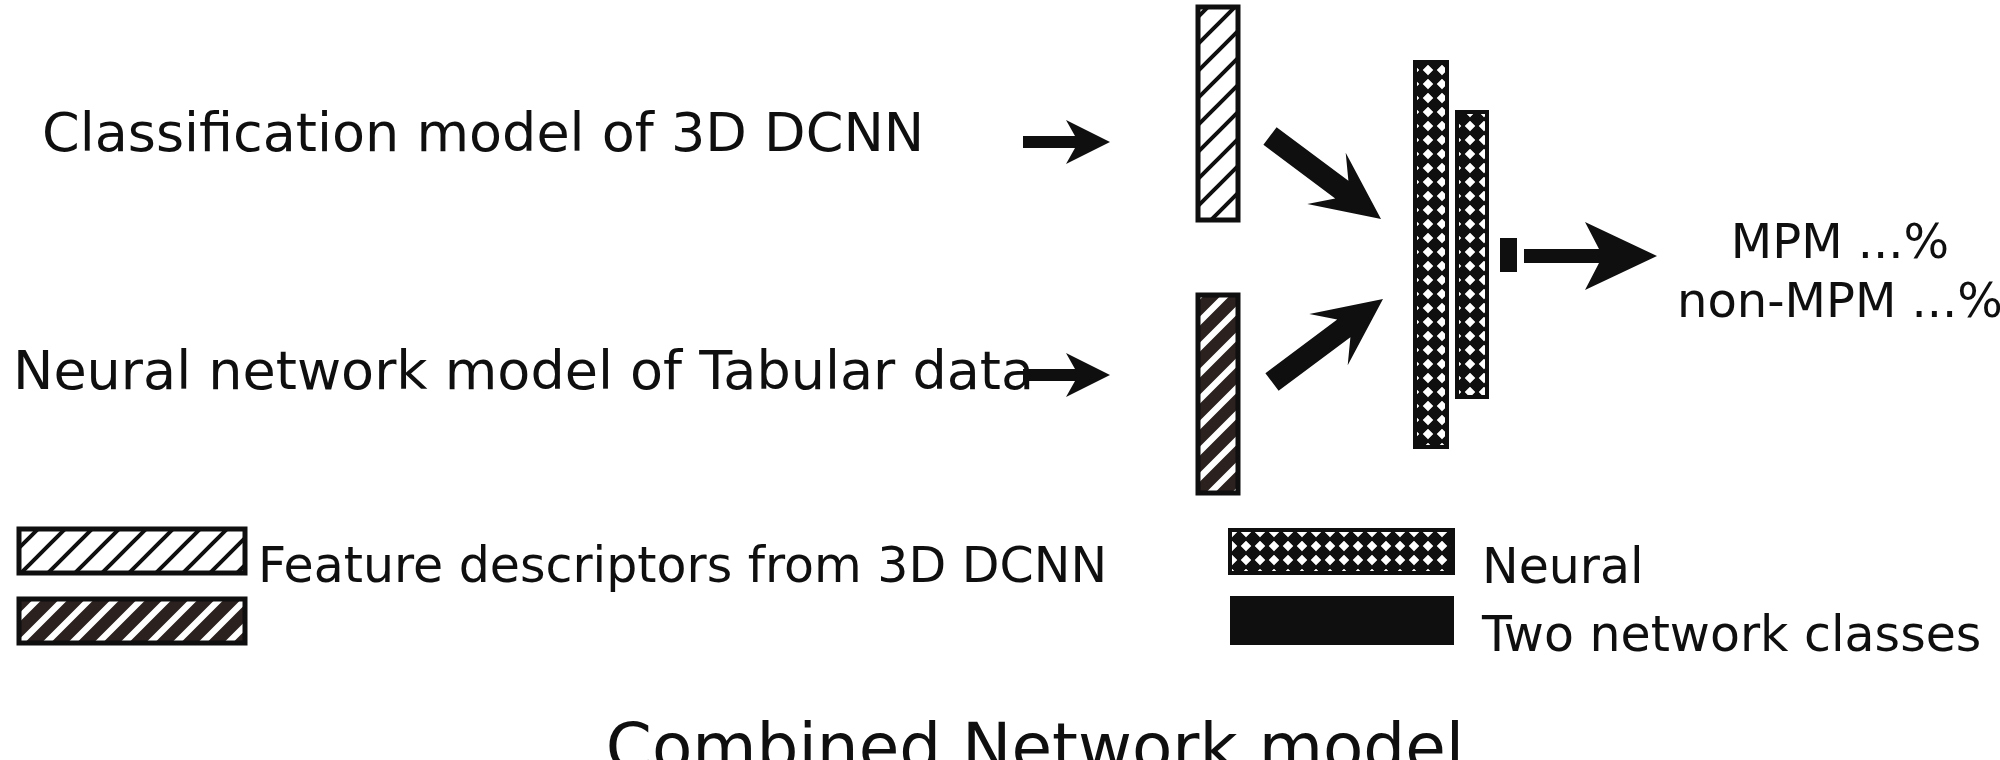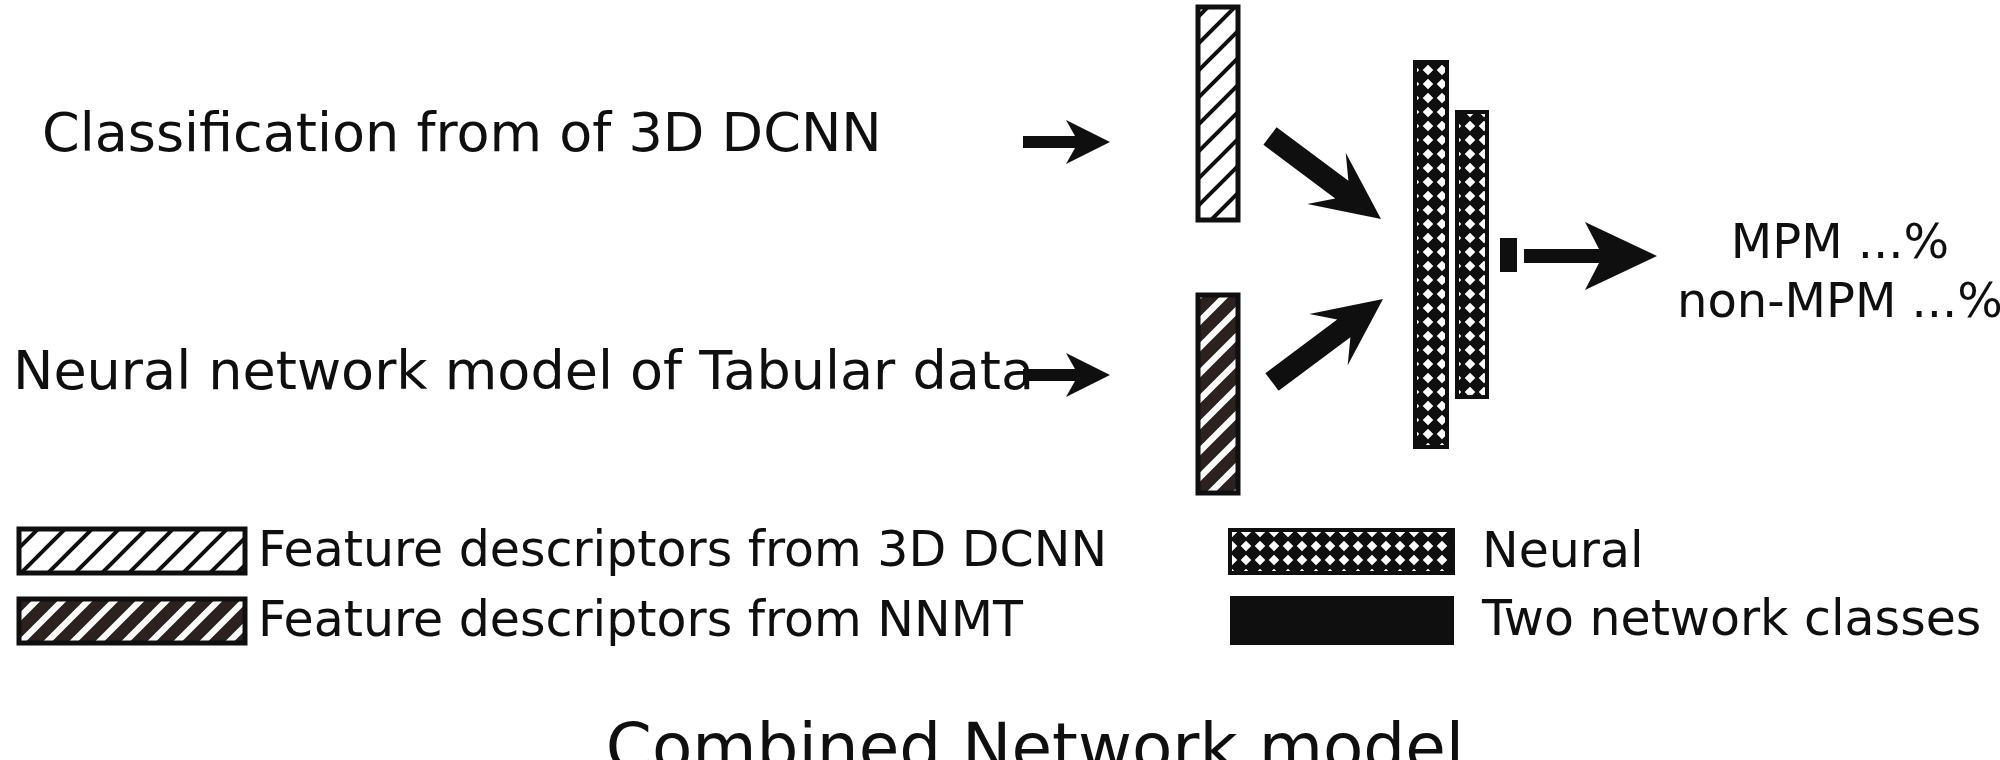--- a/index.html
+++ b/index.html
@@ -12,21 +12,21 @@
     position:relative;
     width:2000px;height:760px;
     background:var(--bg);
     overflow:hidden;
     font-family:"DejaVu Sans","Liberation Sans",sans-serif;
     color:var(--ink);
   }
   #shapes{position:absolute;left:0;top:0;width:2000px;height:760px;}
   .txt{position:absolute;white-space:nowrap;line-height:1.0;}
   .label-main{font-size:54px;}
-  .label-legend{font-size:49px;}
+  .label-legend{font-size:49px;margin-top:16px;}
   .out-block{
     position:absolute;left:1660px;top:212px;width:360px;
     font-size:48px;line-height:1.22;text-align:center;
   }
   .title{
     position:absolute;left:500px;top:687px;width:1070px;
     font-size:66px;text-align:center;line-height:1.0;margin-top:28px;
   }
   svg .hatch-line{stroke:var(--ink);stroke-width:4;}
   svg .hatch-thick{stroke:var(--dark-stripe);stroke-width:12;}
@@ -72,28 +72,27 @@
     <polygon class="solid" points="1278.6,390.8 1350.4,337.2 1347.7,365.3 1383,299 1309.3,314.1 1337.2,319.6 1265.4,373.2"></polygon>
 
     <polygon class="solid" points="1524,249 1599,249 1585,222 1657,256 1585,290 1599,263 1524,263"></polygon>
 
     <rect x="19" y="529" width="226" height="44" fill="url(#lightHatch)" class="bar-border" stroke-width="5"></rect>
     <rect x="19" y="599" width="226" height="44" fill="url(#darkHatch)" class="bar-border" stroke-width="5"></rect>
     <rect x="1230" y="530" width="223" height="43" fill="url(#diamondMesh)" class="bar-border" stroke-width="4"></rect>
     <rect x="1230" y="596" width="224" height="49" class="solid"></rect>
   </svg>
 
-  <div class="txt label-main" style="left:42px;top:106px;">Classification from of 3D DCNN</div>
+  <div class="txt label-main" style="left:42px;top:106px;">Classification model of 3D DCNN</div>
   <div class="txt label-main" style="left:5px;top:344px;margin-left:8px;">Neural network model of Tabular data</div>
 
   <div class="out-block">
     <div>MPM ...%</div>
     <div>non-MPM ...%</div>
   </div>
 
   <div class="txt label-legend" style="left:258px;top:525px;">Feature descriptors from 3D DCNN</div>
-  <div class="txt label-legend" style="left:258px;top:595px;">Feature descriptors from NNMT</div>
   <div class="txt label-legend" style="left:1482px;top:526px;">Neural</div>
   <div class="txt label-legend" style="left:1482px;top:594px;">Two network classes</div>
 
   <div class="title">Combined Network model</div>
 
 </div>
 
 </body></html>

